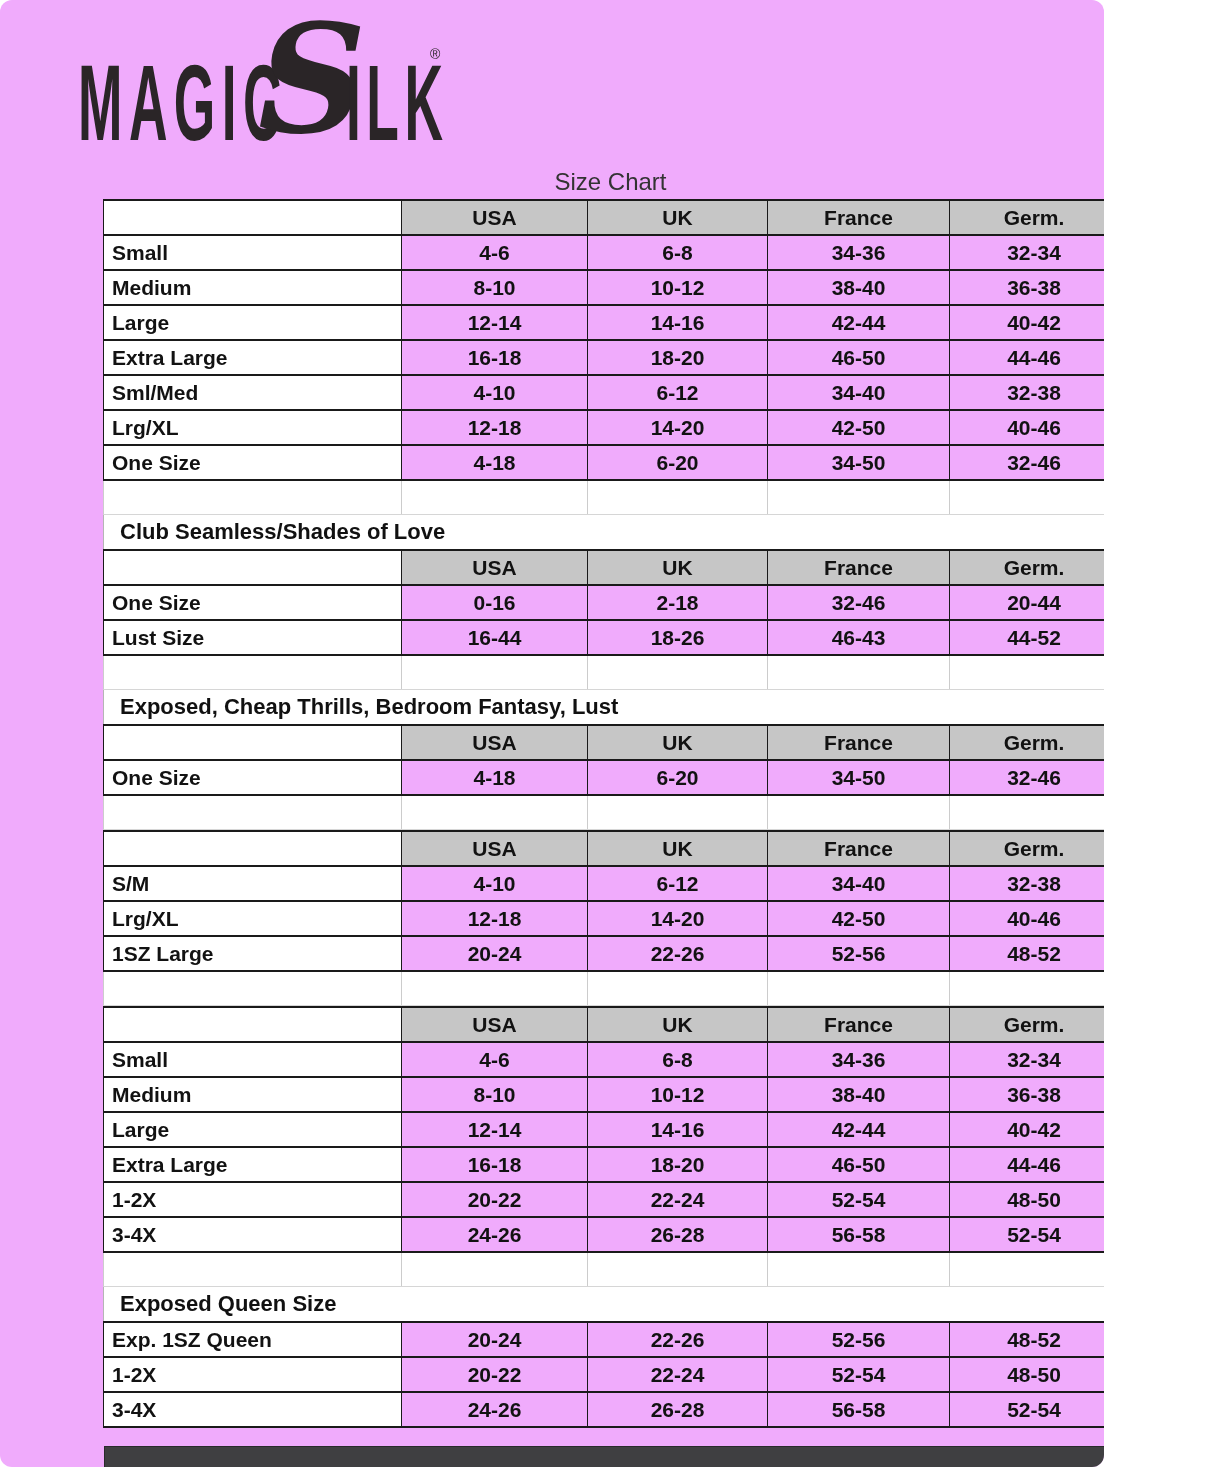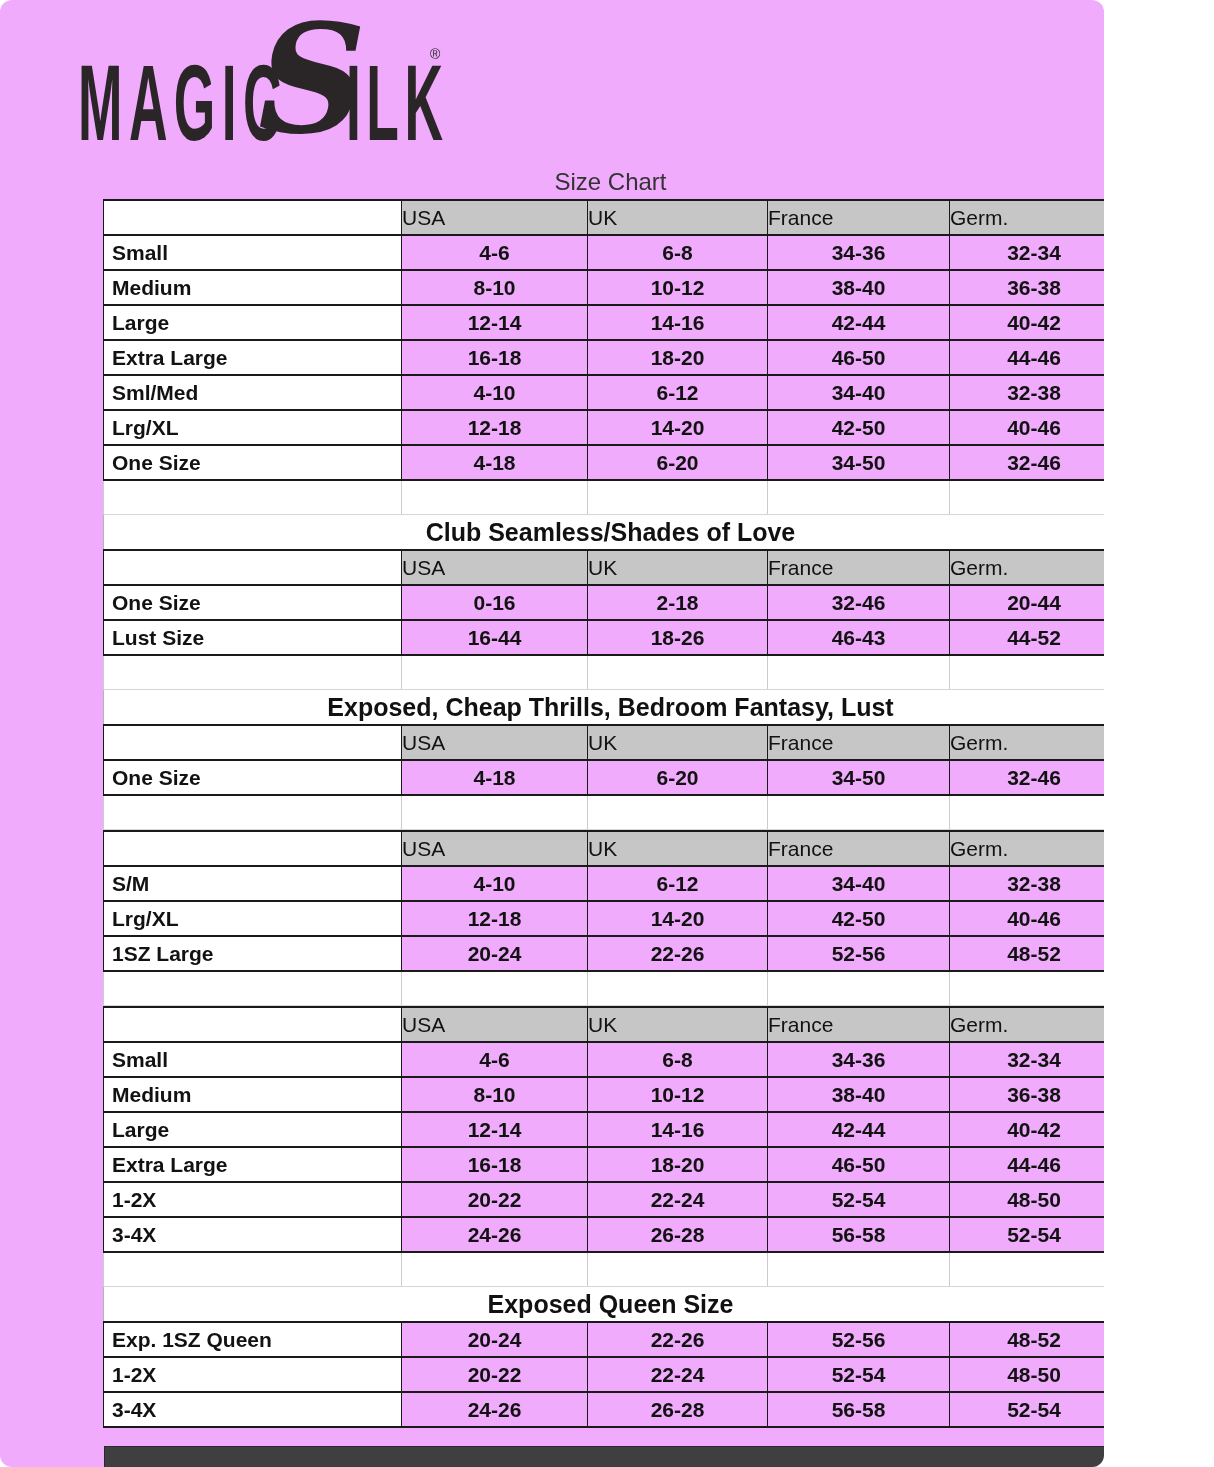--- a/index.html
+++ b/index.html
@@ -104,40 +104,41 @@
     white-space: nowrap;
   }
   table.size-table th.label-cell {
     text-align: left;
     padding-left: 8px;
     background: #ffffff;
     font-weight: 700;
   }
   table.size-table th.col-head {
     background: #c6c6c6;
-    text-align: left;
-    font-weight: 400;
+    text-align: center;
+    font-weight: 700;
   }
   table.size-table th.blank-head {
     background: #ffffff;
   }
   table.size-table td {
     text-align: center;
   }
 
   .section-title {
     height: 34px;
     line-height: 34px;
-    text-align: center;
-    font-size: 25px;
+    text-align: left;
+    font-size: 22px;
     font-weight: 700;
     color: #111111;
     border-left: 1px solid #b5b5b5;
     border-right: 1px solid #b5b5b5;
     background: #ffffff;
+    padding-left: 16px;
   }
 
   .spacer-row {
     display: grid;
     grid-template-columns: 298px 186px 180px 182px 169px;
     height: 33px;
     border-left: 1px solid #cccccc;
     border-bottom: 1px solid #d6d6d6;
     background: #ffffff;
   }

